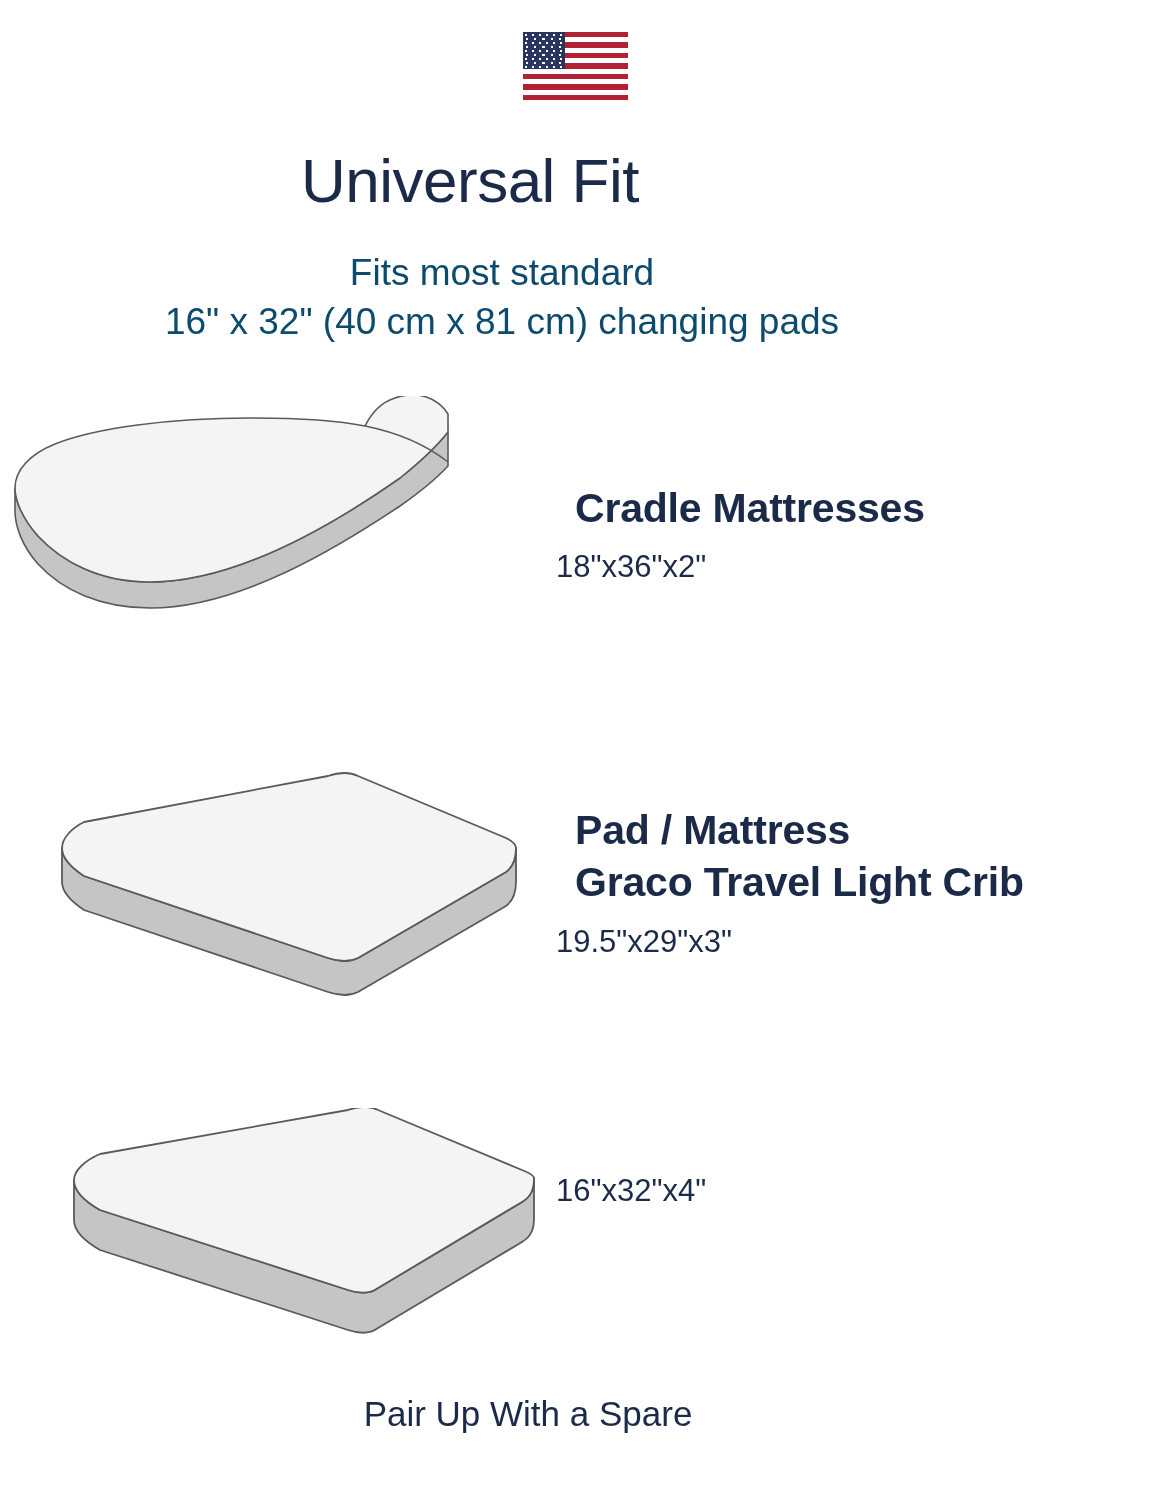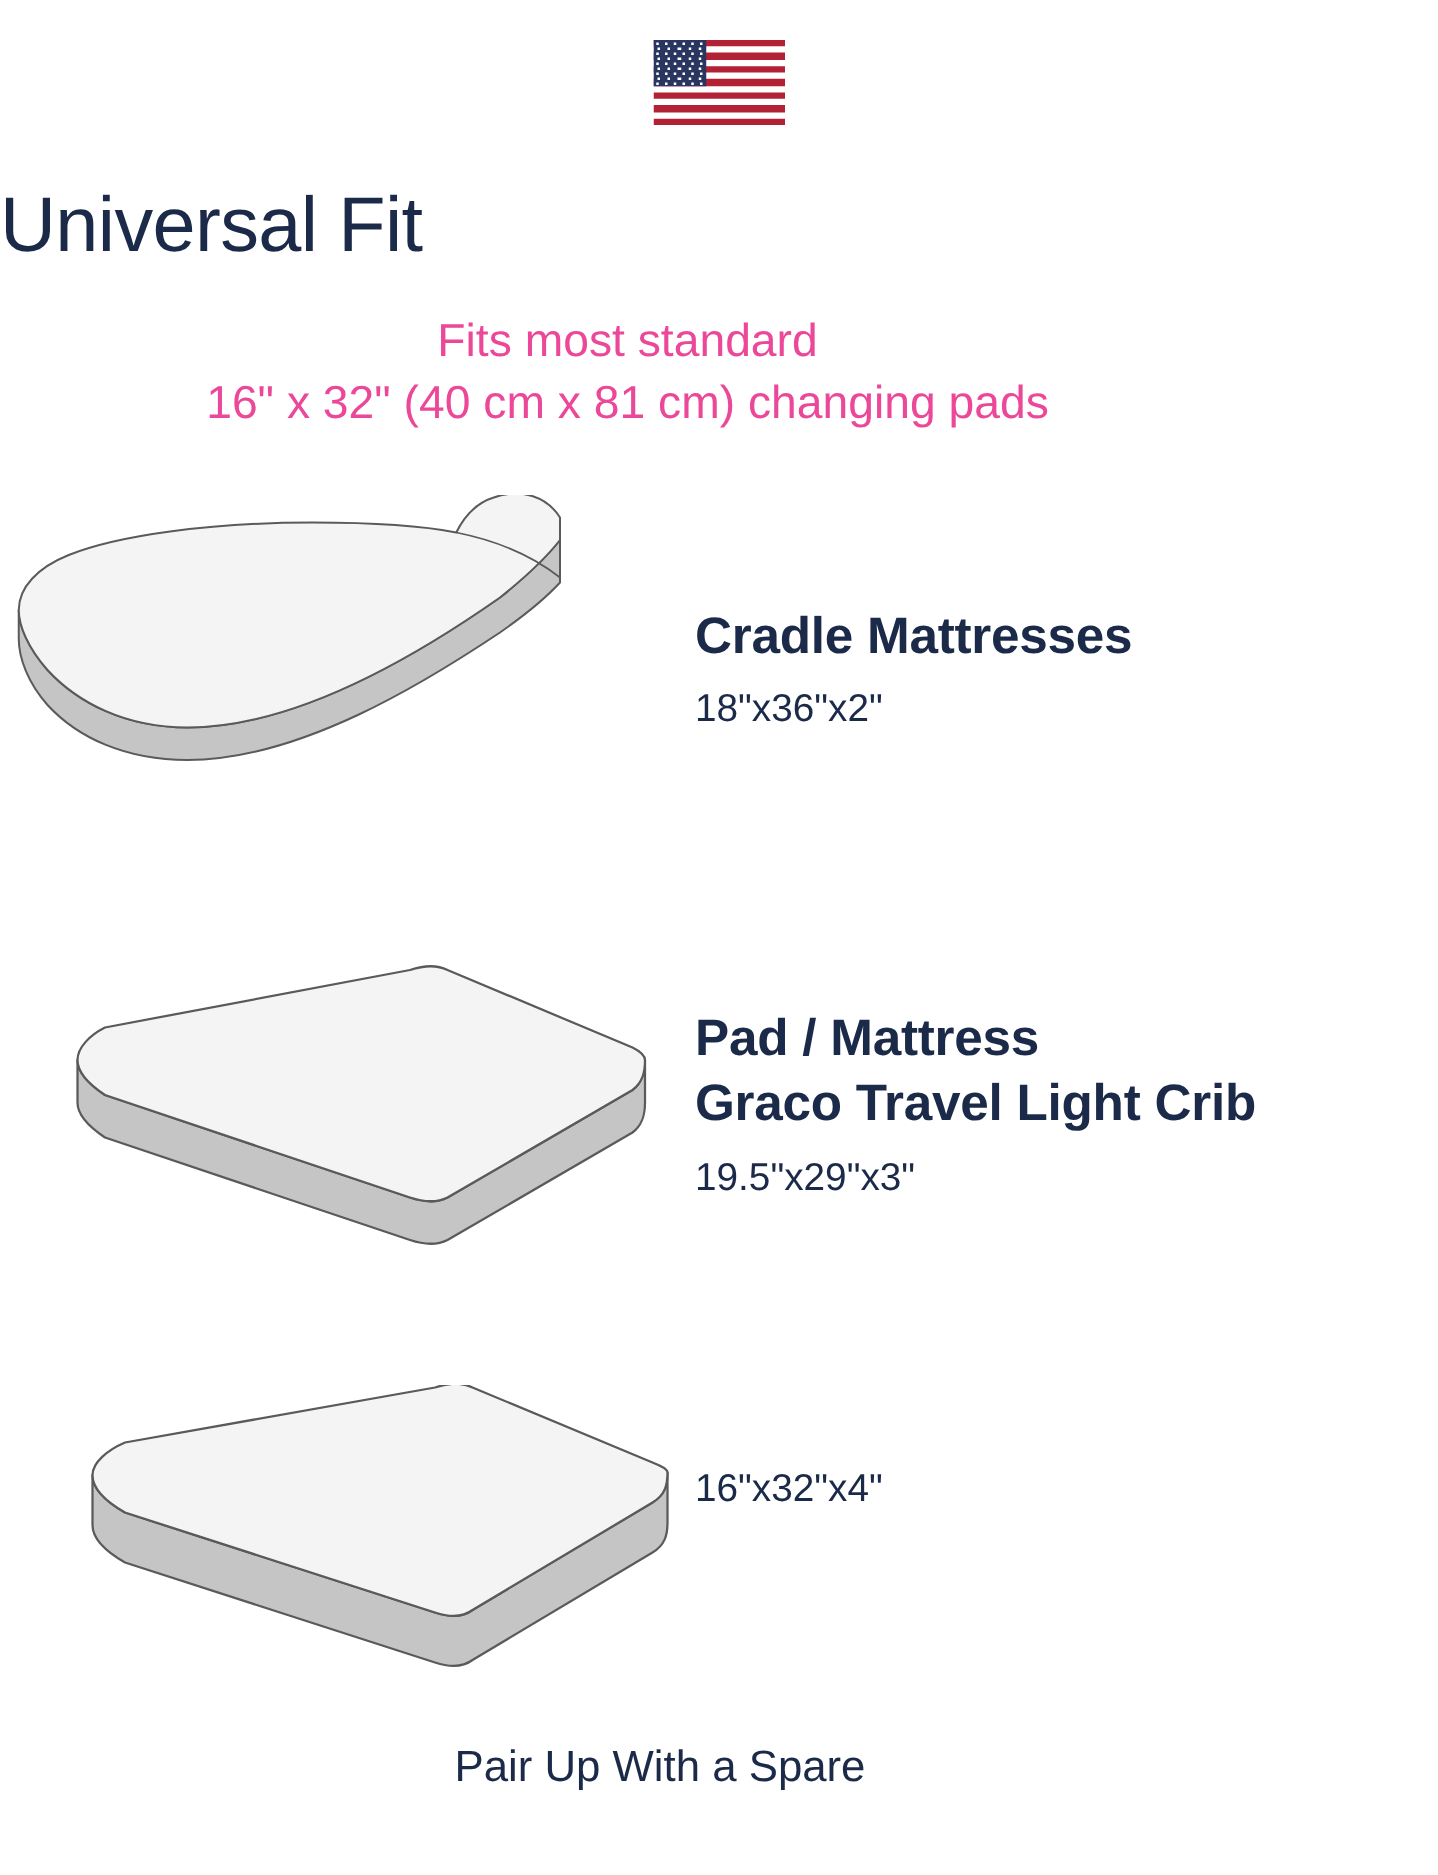--- a/index.html
+++ b/index.html
@@ -61,37 +61,37 @@
     height: 2.2px;
     background: #ffffff;
   }
 
   
   .title {
     position: absolute;
     left: 0;
     top: 148px;
     width: 940px;
-    text-align: left;
+    text-align: center;
     font-size: 62px;
     font-weight: 400;
     letter-spacing: -0.5px;
     line-height: 1.05;
     color: #1b2a49;
   }
   .subtitle {
     position: absolute;
     left: 0;
     top: 248px;
     width: 1004px;
     text-align: center;
     font-size: 37px;
     font-weight: 400;
     line-height: 1.33;
-    color: #ec4899;
+    color: #0c4a6e;
   }
   .subtitle .line { display: block; }
 
   
   .row {
     position: absolute;
     left: 0;
     width: 1150px;
   }
   .row .art {
@@ -104,20 +104,21 @@
     left: 556px;
     top: 0;
     width: 560px;
   }
   .row .prod-name {
     font-size: 41px;
     font-weight: 700;
     line-height: 1.28;
     color: #1b2a49;
     letter-spacing: -0.2px;
+    margin-left: 19px;
   }
   .row .prod-dims {
     font-size: 31px;
     font-weight: 400;
     line-height: 1.3;
     color: #1b2a49;
     margin-top: 13px;
   }
 
   #row-1 { top: 396px; }

